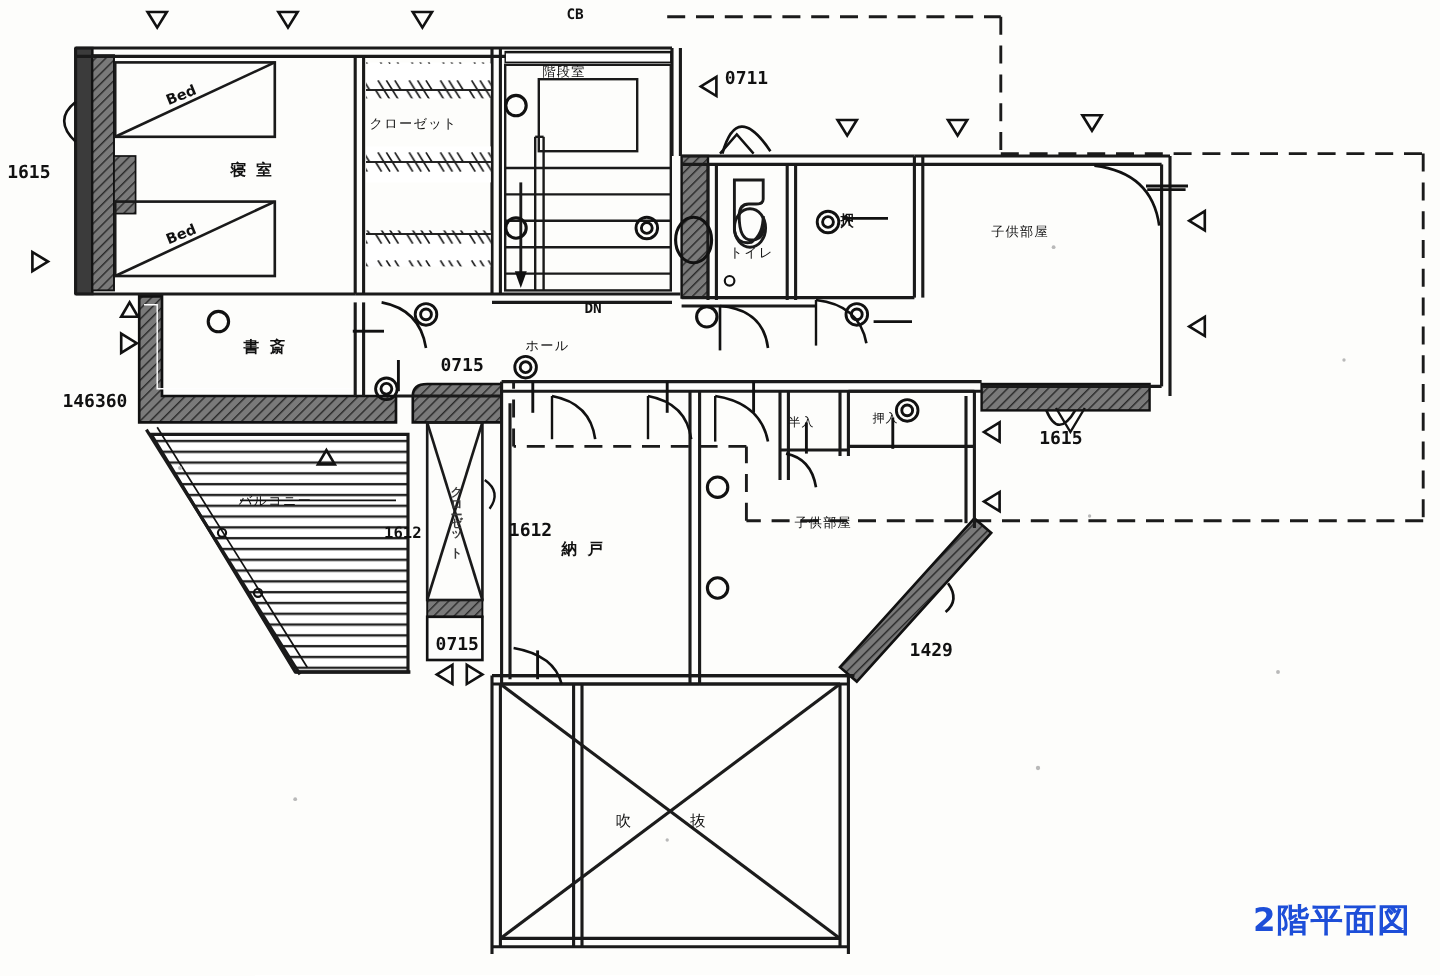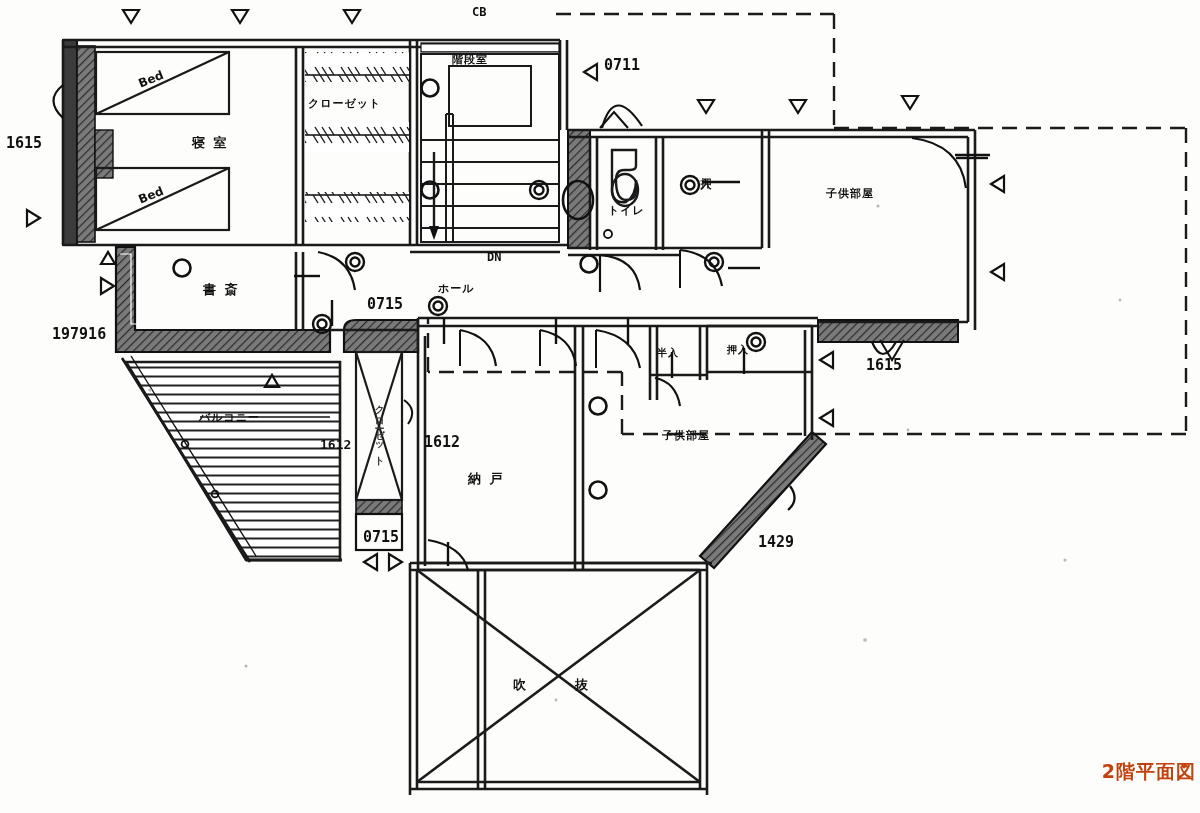--- a/index.html
+++ b/index.html
@@ -19,44 +19,44 @@
   }
   #plan-svg {
     position: absolute;
     left: 0;
     top: 0;
     width: 1200px;
     height: 813px;
   }
   .ttl {
     position: absolute;
-    right: 4px;
+    right: 24px;
     bottom: 28px;
-    font-size: 19px;
+    font-size: 27px;
     font-weight: bold;
     letter-spacing: 1px;
-    color: #c2410c;
+    color: #1d4ed8;
     font-family: "DejaVu Sans", sans-serif;
   }
   
   .lbl {
     position: absolute;
     color: #111;
     font-family: "DejaVu Sans", sans-serif;
     white-space: nowrap;
     line-height: 1;
   }
   .room {
     font-size: 13px;
     font-weight: bold;
     letter-spacing: 2px;
   }
   .room-sm {
     font-size: 11px;
-    font-weight: bold;
+    font-weight: normal;
     letter-spacing: 1px;
   }
   .dim {
     font-size: 15px;
     font-weight: bold;
     font-family: "DejaVu Sans Mono", monospace;
     letter-spacing: 0px;
     text-align: right;
   }
   .dim-sm {
@@ -423,32 +423,32 @@
   <div class="lbl room-sm" style="left:826px; top:188px;">子供部屋</div>
 
   <div class="lbl room" style="left:203px; top:283px;">書 斎</div>
 
   <div class="lbl room-sm" style="left:438px; top:283px;">ホール</div>
 
   <div class="lbl room-sm" style="left:199px; top:412px;">バルコニー</div>
 
   <div class="lbl vert faint" style="left:374px; top:398px; font-size:10px;">クローゼット</div>
 
-  <div class="lbl room" style="left:468px; top:472px;">納 戸</div>
+  <div class="lbl room" style="left:468px; top:452px;">納 戸</div>
 
   <div class="lbl room-sm" style="left:662px; top:430px;">子供部屋</div>
 
   <div class="lbl room-sm" style="left:657px; top:348px; font-size:10px;">半入</div>
   <div class="lbl room-sm" style="left:727px; top:345px; font-size:10px;">押入</div>
 
   <div class="lbl room-sm" style="left:513px; top:678px; font-size:13px;">吹</div>
   <div class="lbl room-sm" style="left:575px; top:678px; font-size:13px;">抜</div>
 
   <div class="lbl dim" style="left:6px; top:136px;">1615</div>
-  <div class="lbl dim" style="left:52px; top:327px;">197916</div>
+  <div class="lbl dim" style="left:52px; top:327px;">146360</div>
   <div class="lbl dim" style="left:604px; top:58px;">0711</div>
   <div class="lbl dim" style="left:866px; top:358px;">1615</div>
   <div class="lbl dim" style="left:367px; top:297px;">0715</div>
   <div class="lbl dim-sm" style="left:320px; top:438px;">1612</div>
   <div class="lbl dim" style="left:424px; top:435px;">1612</div>
   <div class="lbl dim" style="left:363px; top:530px;">0715</div>
   <div class="lbl dim" style="left:758px; top:535px;">1429</div>
 
   <div class="lbl tag" style="left:472px; top:6px;">CB</div>
 

